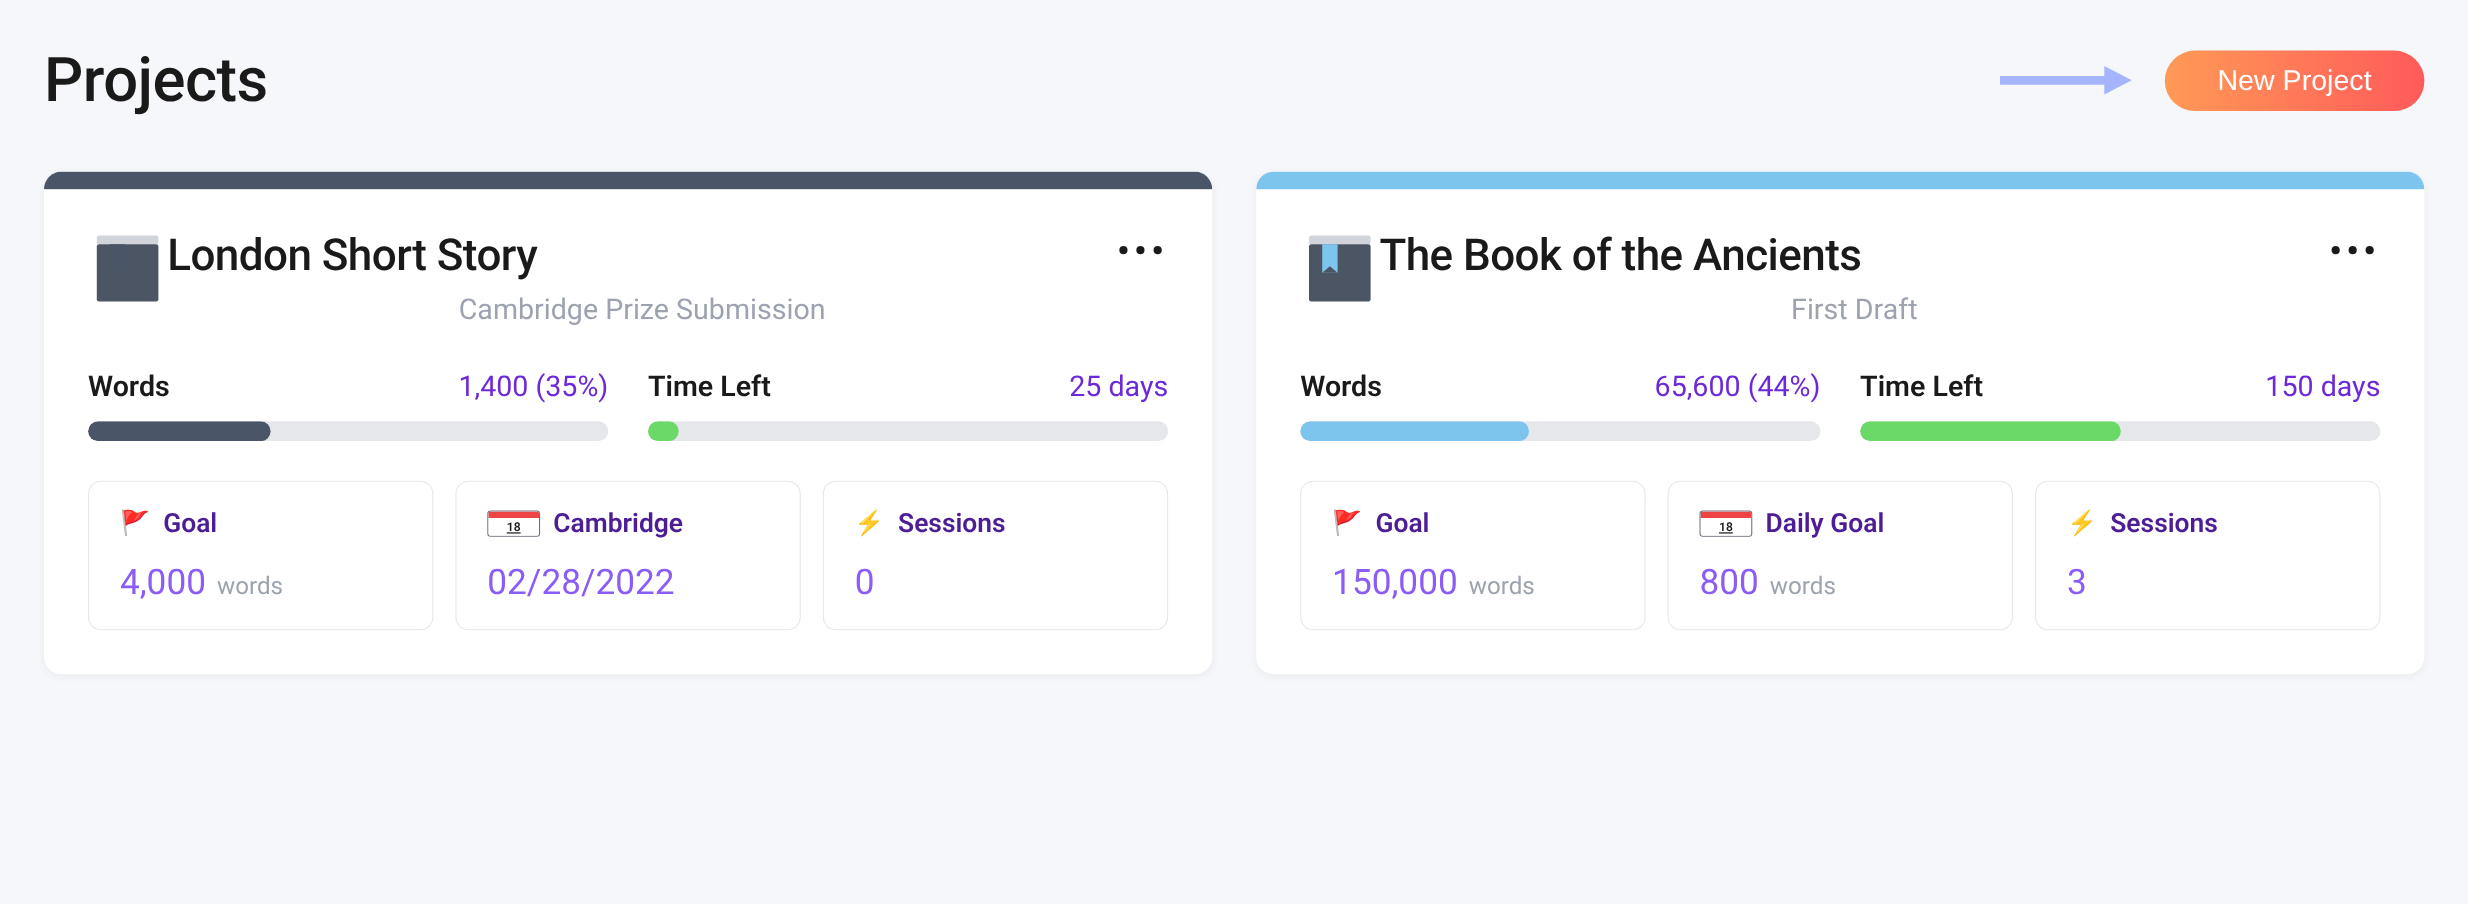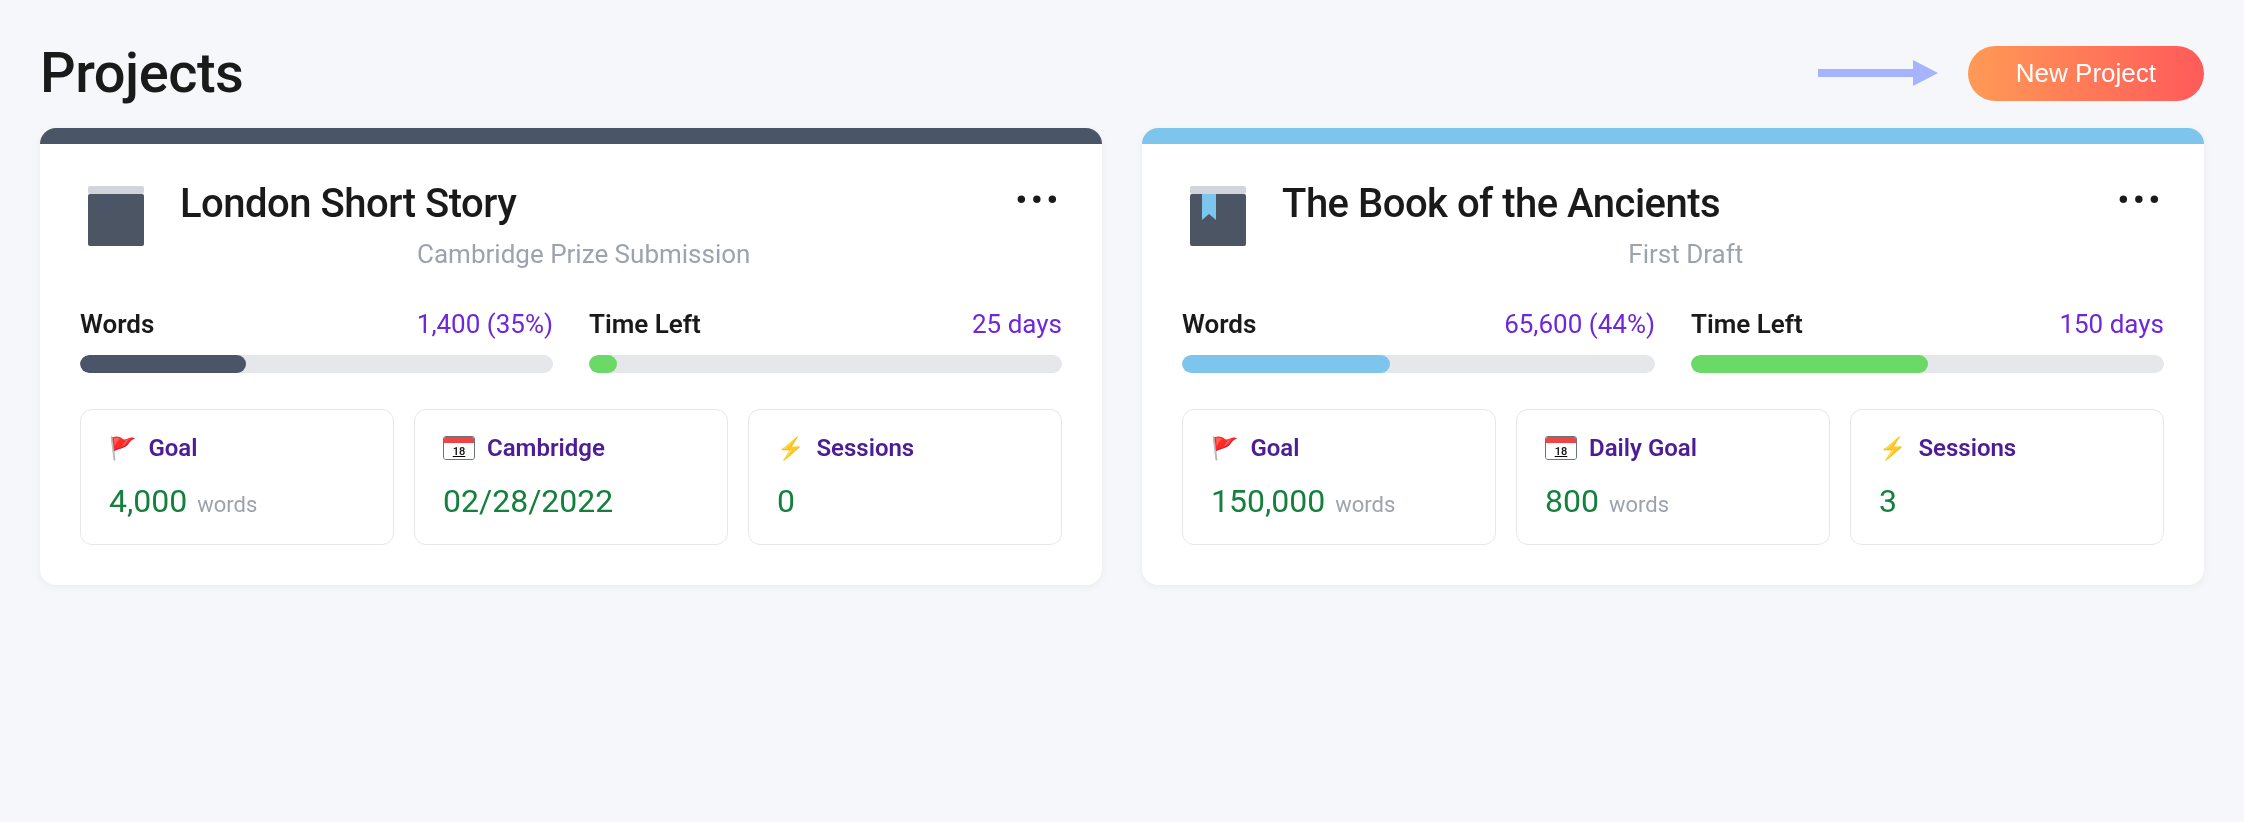--- a/index.html
+++ b/index.html
@@ -11,21 +11,21 @@
       font-family: -apple-system, BlinkMacSystemFont, 'Segoe UI', Roboto, Helvetica, Arial, sans-serif;
       background: #f5f7fa;
       padding: 40px;
       width: 2244px;
       height: 822px;
     }
     .header {
       display: flex;
       justify-content: space-between;
       align-items: center;
-      margin-bottom: 22px;
+      margin-bottom: 50px;
     }
     .page-title {
       font-size: 56px;
       font-weight: 500;
       color: #1a1a1a;
       letter-spacing: -0.5px;
     }
     .header-right {
       display: flex;
       align-items: center;
@@ -65,21 +65,20 @@
     }
     .card-top-bar.blue {
       background: #7ec5ed;
     }
     .card-content {
       padding: 36px 40px 40px 40px;
     }
     .card-header {
       display: flex;
       align-items: flex-start;
-      gap: 28px;
       margin-bottom: 40px;
     }
     .book-icon {
       width: 72px;
       height: 72px;
       flex-shrink: 0;
     }
     .card-title-wrap {
       flex: 1;
     }
@@ -165,30 +164,30 @@
       color: #4c1d95;
     }
     .stat-value-row {
       display: flex;
       align-items: baseline;
       gap: 10px;
     }
     .stat-value {
       font-size: 32px;
       font-weight: 400;
-      color: #15803d;
+      color: #8b5cf6;
     }
     .stat-unit {
       font-size: 22px;
       color: #9ca3af;
     }
     .cal-icon {
       display: inline-flex;
       flex-direction: column;
-      width: 32px;
+      width: 48px;
       height: 24px;
       border: 1px solid #6b7280;
       border-radius: 3px;
       overflow: hidden;
       vertical-align: middle;
       text-decoration: underline;
     }
     .cal-icon-top {
       height: 6px;
       background: #ef4444;

